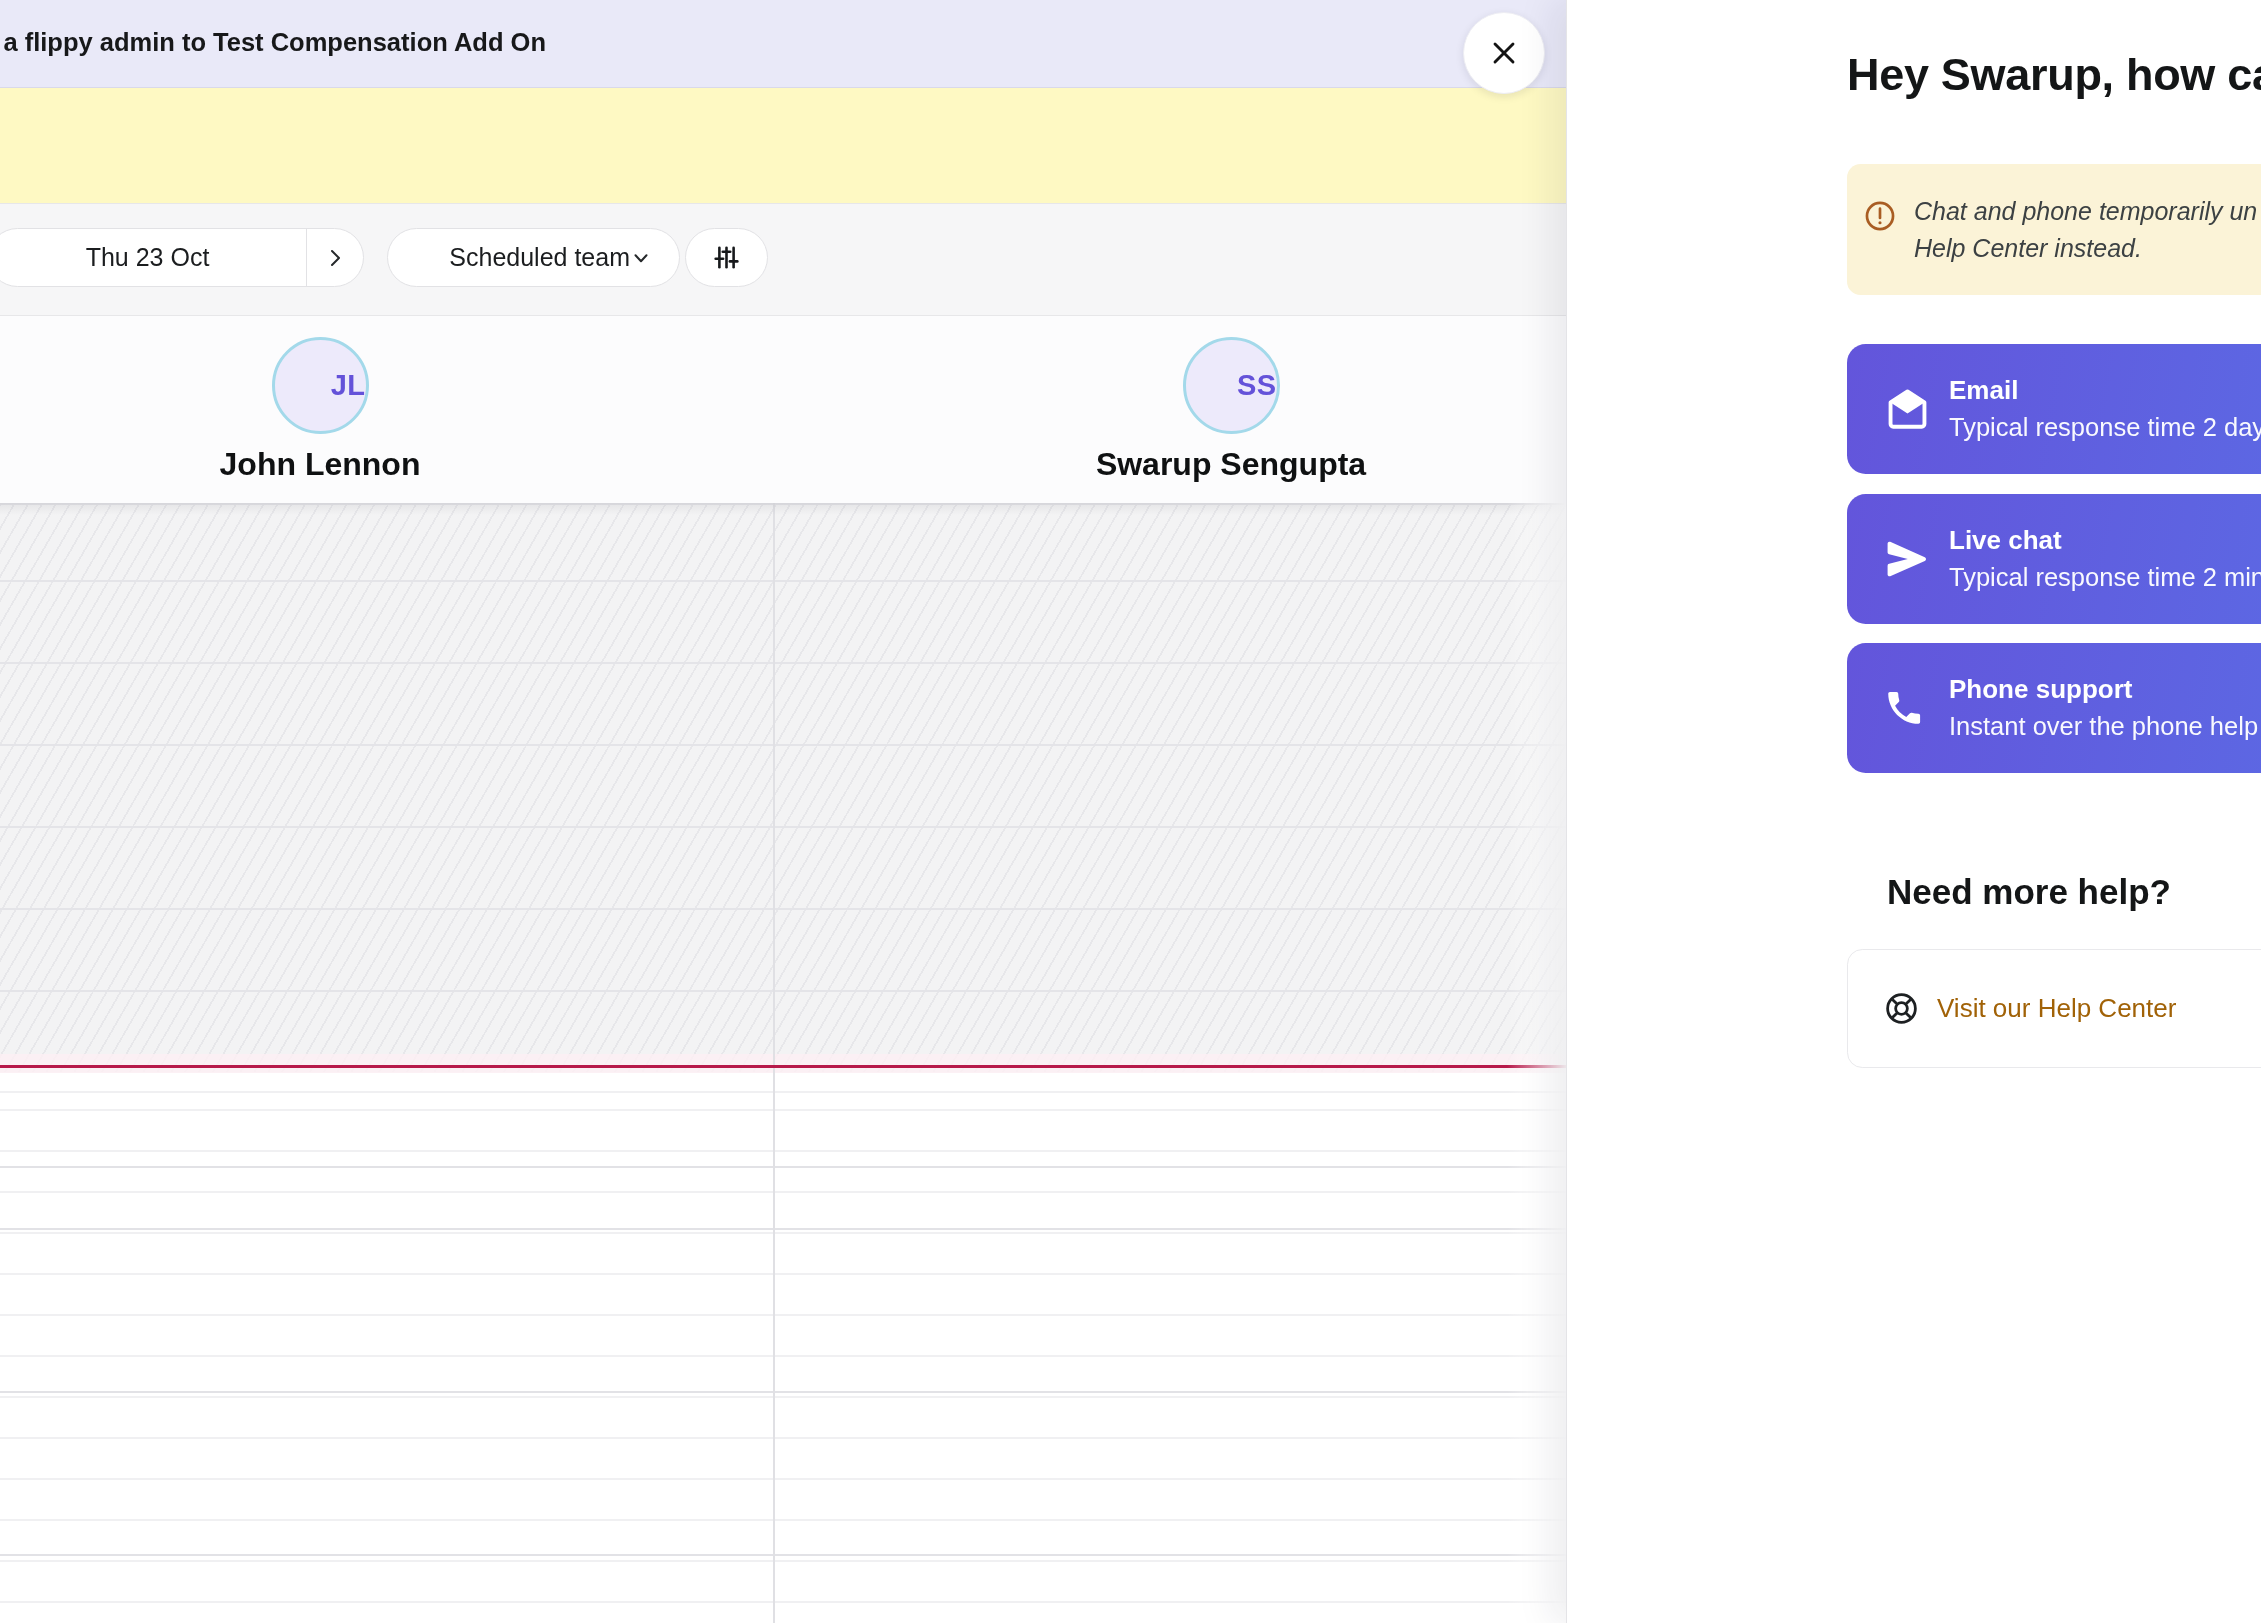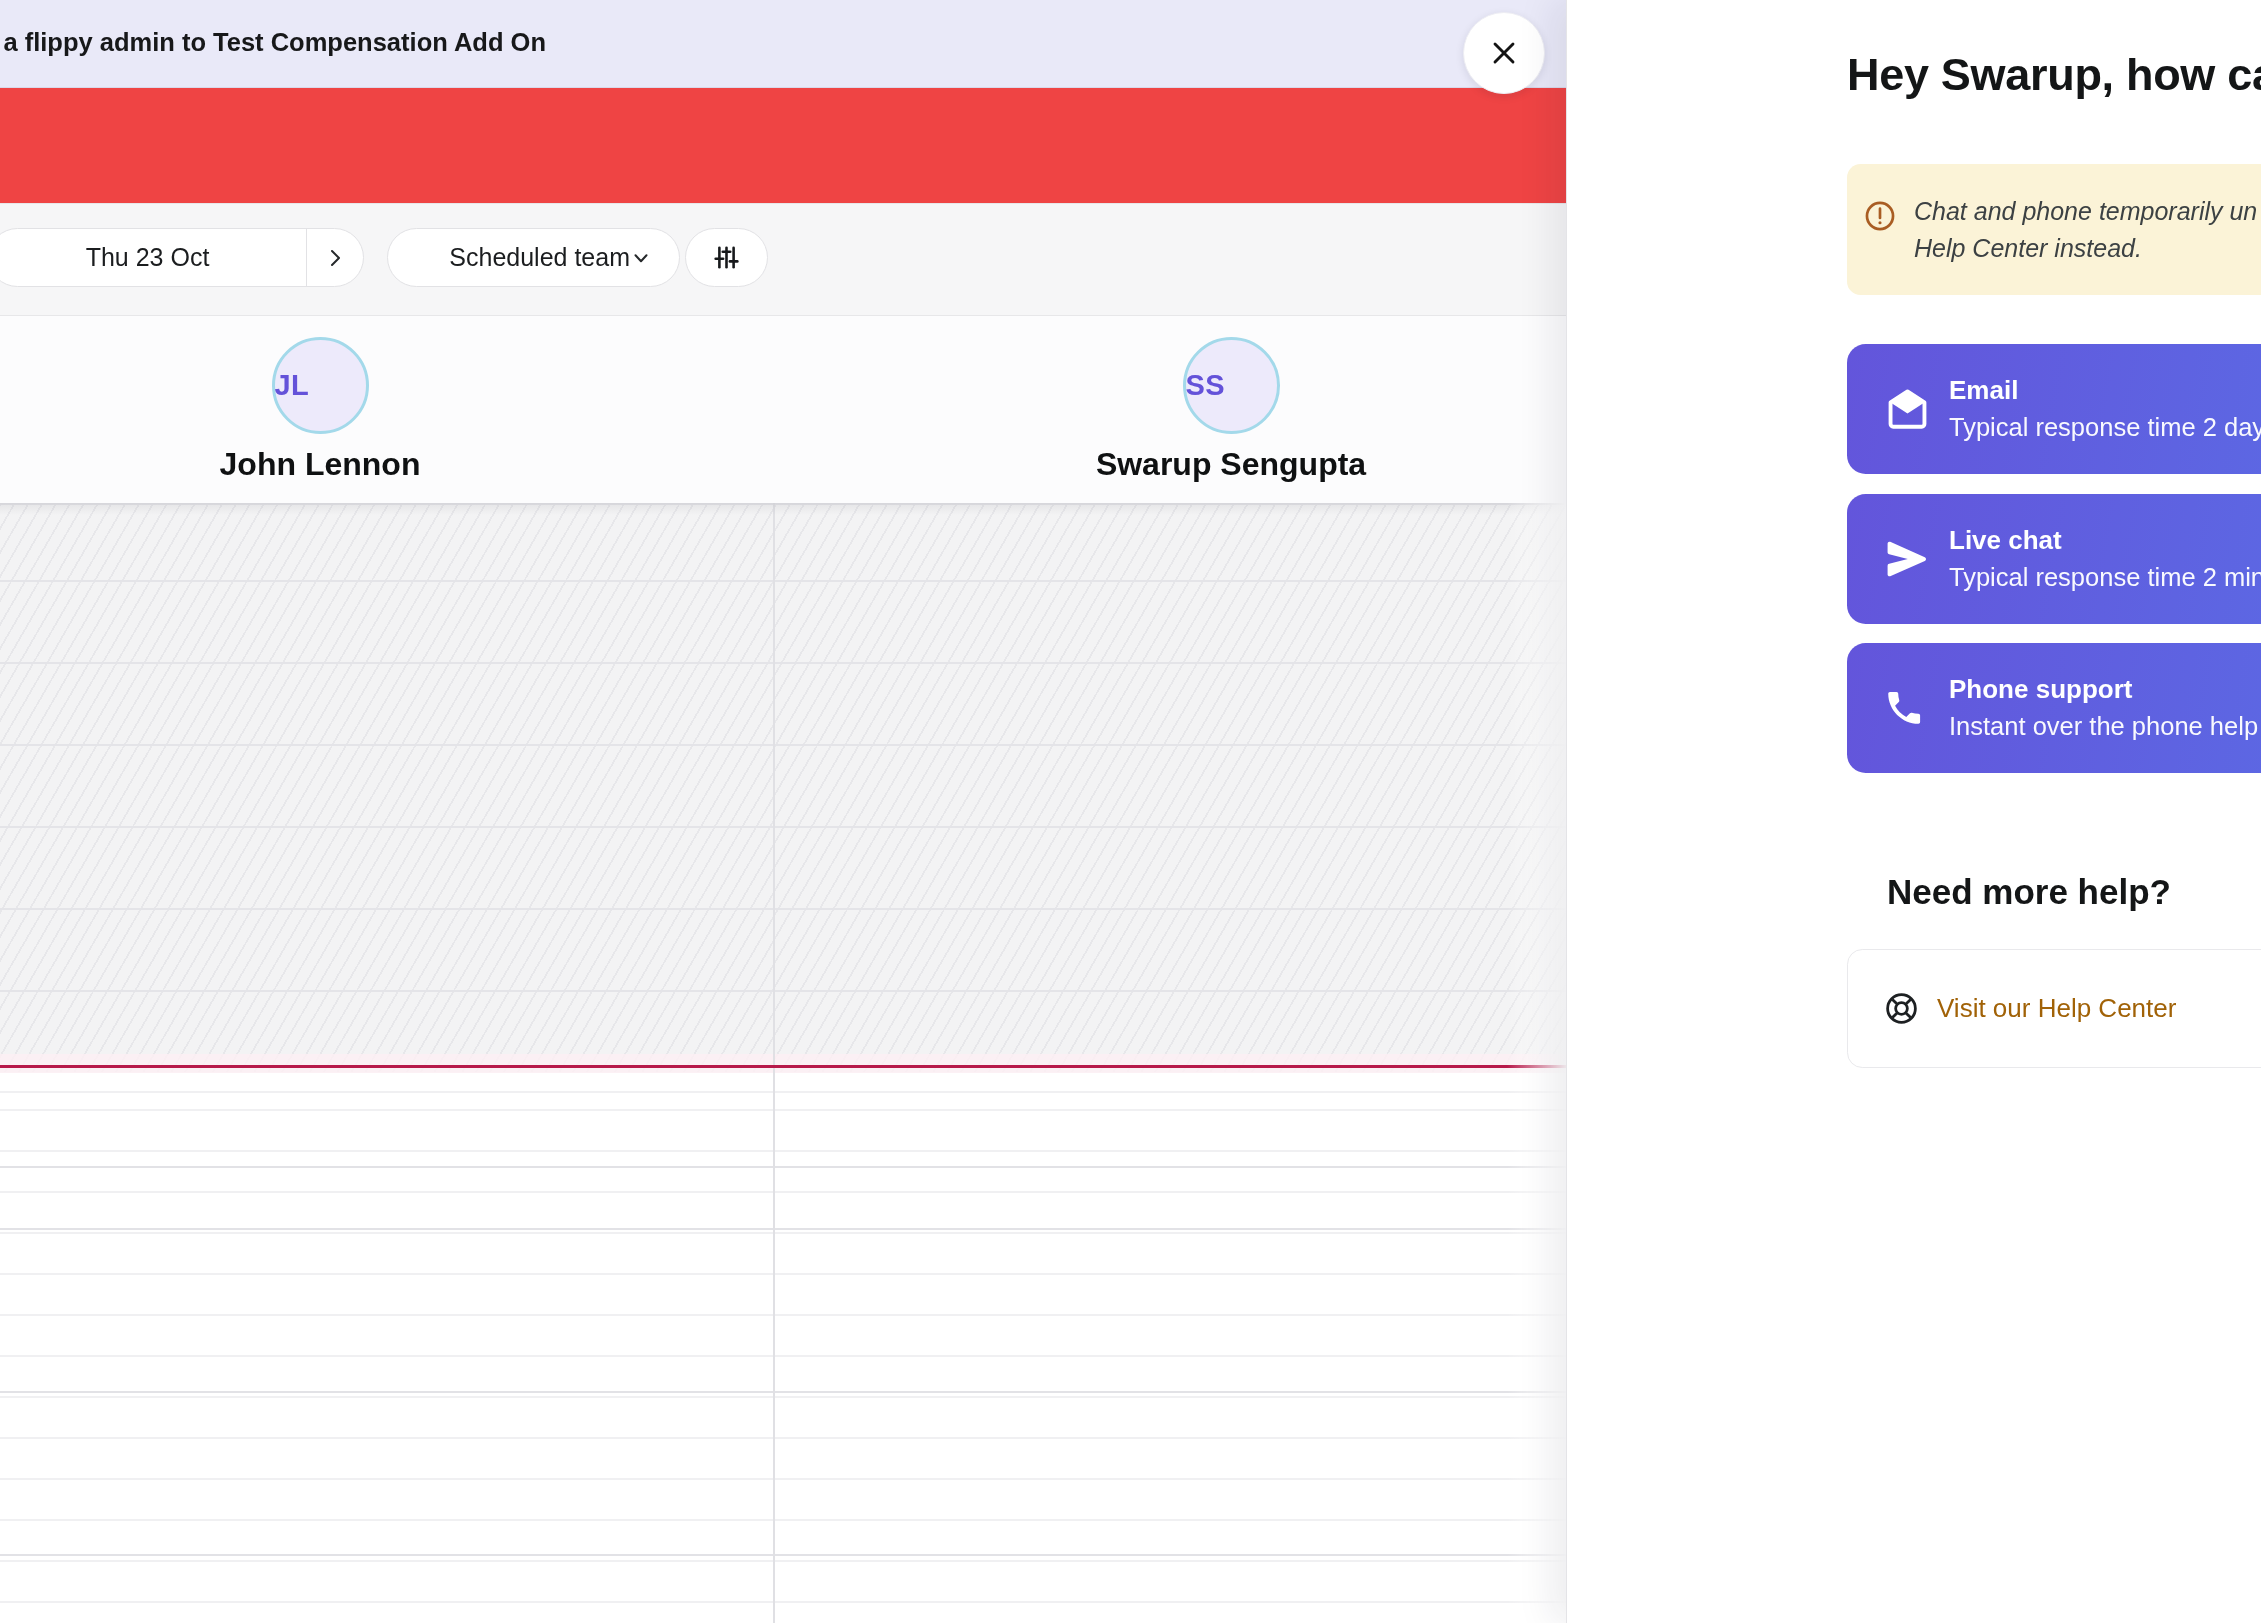--- a/index.html
+++ b/index.html
@@ -5,21 +5,21 @@
   * { margin:0; padding:0; box-sizing:border-box; }
   html, body { overflow:hidden; background:#fff; }
   body {
     width:2261px; height:1623px; position:relative;
     font-family:"Liberation Sans","DejaVu Sans",sans-serif;
     color:#17191b;
   }
   .stage { position:absolute; inset:0; }
 
   
-  .main { position:absolute; left:0; top:0; width:1566px; height:1623px; background:#ef4444; }
+  .main { position:absolute; left:0; top:0; width:1566px; height:1623px; background:#fef9c3; }
 
   .banner {
     position:absolute; top:0; left:0; right:0; height:88px;
     background:#e9e9f8; border-bottom:1.7px solid #d9d9ea;
   }
   .banner-text {
     position:absolute; left:3.4px; top:0; height:85px;
     display:flex; align-items:center;
     font-size:25.5px; font-weight:700; color:#17181a; white-space:nowrap;
   }
@@ -51,21 +51,21 @@
   .team-pill { left:387px; width:293px; padding:0 27px 0 29px; justify-content:flex-end; cursor:pointer; background:#fff; font:inherit; font-size:25px; font-weight:500; color:#1b1d1f; }
   .filter-pill { left:685px; width:83px; justify-content:center; cursor:pointer; background:#fff; }
 
   .people-header { position:absolute; top:316px; left:0; right:0; height:187px; background:#fcfcfd; }
   .person { position:absolute; top:0; width:340px; text-align:center; }
   .person.p1 { left:150px; } .person.p2 { left:1061px; }
   .avatar {
     width:97px; height:97px; border-radius:50%;
     border:3.4px solid #a3d9ea; background:#edeafb;
     color:#6452d9; font-weight:700; font-size:29px; letter-spacing:0.4px;
-    display:flex; align-items:center; justify-content:flex-start;
+    display:flex; align-items:center; justify-content:flex-end;
     margin:21px auto 0; cursor:pointer;
   }
   .person-name { margin-top:12px; font-size:32px; font-weight:700; color:#0f1112; }
 
   .grid { position:absolute; top:503px; left:0; right:0; bottom:0; background:#fff; overflow:hidden; }
   .hatch {
     position:absolute; top:0; left:0; right:0; height:569px;
     background-color:#f3f3f4;
     background-image:
       repeating-linear-gradient(to bottom, #e4e4e8 0 1.7px, transparent 1.7px 82px),

